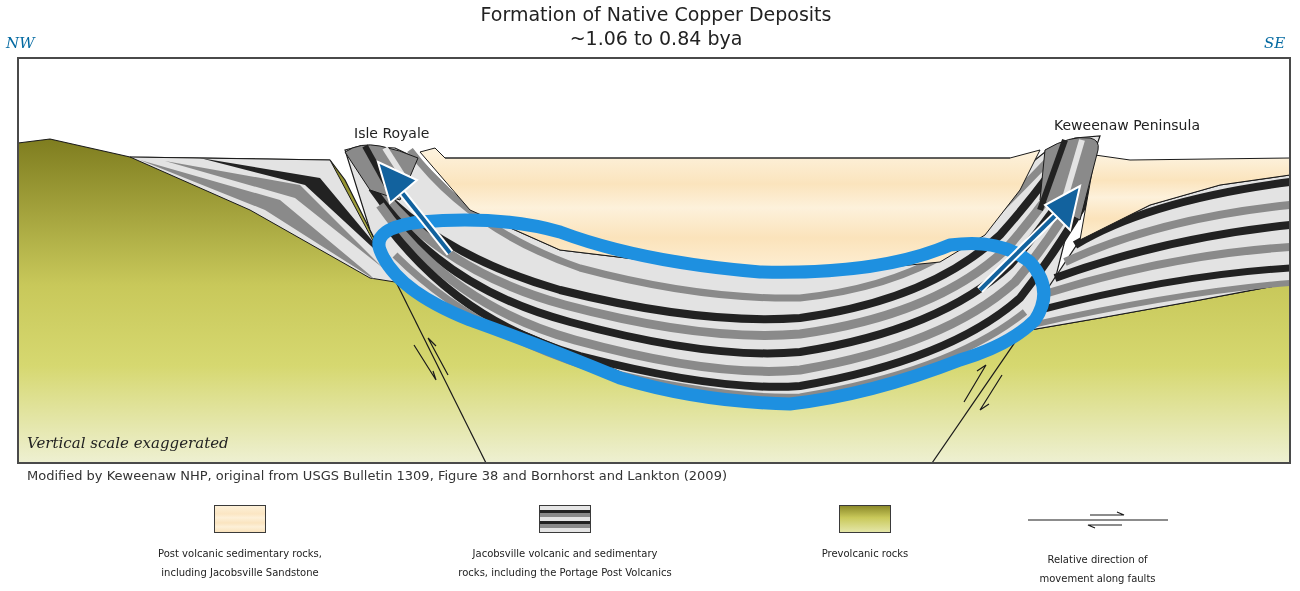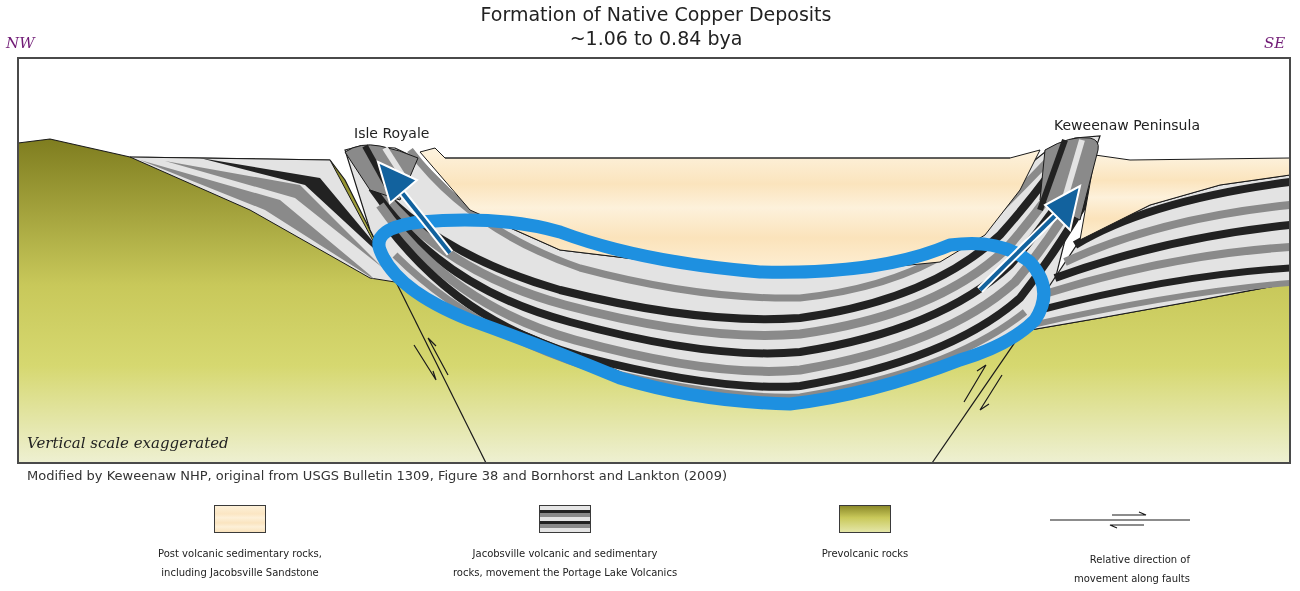--- a/index.html
+++ b/index.html
@@ -1,18 +1,18 @@
 <!DOCTYPE html>
 <html><head>
 <meta charset="utf-8">
 <style>
   html, body { margin: 0; padding: 0; background: #ffffff; }
   body { width: 1300px; height: 591px; position: relative; overflow: hidden; font-family: "DejaVu Sans", sans-serif; color: #1a1a1a; }
   .title { position: absolute; left: 0; width: 1300px; top: 2px; text-align: center; font-size: 19px; line-height: 24px; color: #222; padding-left: 6px; }
-  .dir { position: absolute; top: 34px; font-family: "DejaVu Serif", serif; font-style: italic; font-size: 15px; color: #701a75; }
+  .dir { position: absolute; top: 34px; font-family: "DejaVu Serif", serif; font-style: italic; font-size: 15px; color: #0369a1; }
   .dir.nw { left: 6px; }
   .dir.se { left: 1264px; }
   #diagram { position: absolute; left: 0; top: 0; }
   .credit { position: absolute; left: 27px; top: 468px; font-size: 13px; color: #333; }
   .legend-item { position: absolute; top: 505px; text-align: center; font-size: 10px; line-height: 19px; color: #222; }
   .swatch { width: 52px; height: 28px; margin: 0 auto 11px auto; box-sizing: border-box; border: 1.5px solid #3a3a3a; }
   .sw-sand { background: linear-gradient(180deg,#fdf0d8 0%,#fbe6c3 30%,#fdf0d8 45%,#fae4bf 65%,#fdf0d8 80%,#f9e2bb 100%); }
   .sw-strata { background: linear-gradient(180deg,#e5e5e5 0 14%,#222 14% 28%,#8a8a8a 28% 42%,#e5e5e5 42% 56%,#222 56% 70%,#8a8a8a 70% 86%,#e5e5e5 86% 100%); }
   .sw-prevolc { background: linear-gradient(180deg,#8c8a2a 0%,#c9c95a 45%,#e4e6a8 100%); width: 52px; }
   .fault-sym { width: 140px; height: 28px; margin: 0 auto 11px auto; }
@@ -132,29 +132,29 @@
 
 <div class="legend-item" style="left:110px; width:260px;">
   <div class="swatch sw-sand"></div>
   <div>Post volcanic sedimentary rocks,</div>
   <div>including Jacobsville Sandstone</div>
 </div>
 
 <div class="legend-item" style="left:395px; width:340px;">
   <div class="swatch sw-strata"></div>
   <div>Jacobsville volcanic and sedimentary</div>
-  <div>rocks, movement the Portage Lake Volcanics</div>
+  <div>rocks, including the Portage Post Volcanics</div>
 </div>
 
 <div class="legend-item" style="left:790px; width:150px;">
   <div class="swatch sw-prevolc"></div>
   <div>Prevolcanic rocks</div>
 </div>
 
-<div class="legend-item" style="left:1005px; width:185px;text-align:right;">
+<div class="legend-item" style="left:1005px; width:185px;">
   <svg class="fault-sym" viewBox="0 0 140 28">
     <line x1="0" y1="15" x2="140" y2="15" stroke="#1a1a1a" stroke-width="1.2"></line>
     <path d="M62,10 L96,10 L89,7" fill="none" stroke="#1a1a1a" stroke-width="1.2"></path>
     <path d="M94,20 L60,20 L67,23" fill="none" stroke="#1a1a1a" stroke-width="1.2"></path>
   </svg>
   <div>Relative direction of</div>
   <div>movement along faults</div>
 </div>
 
 </body></html>

